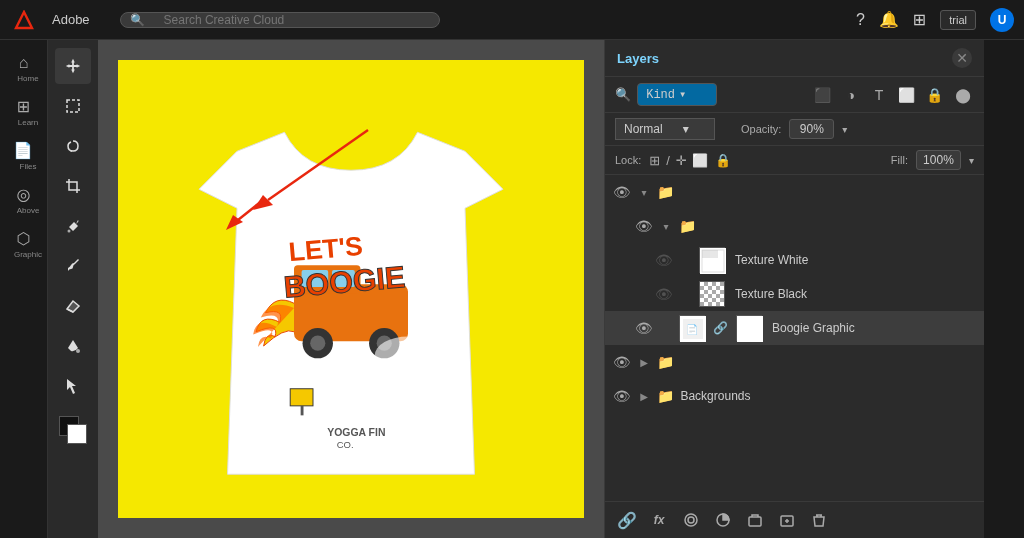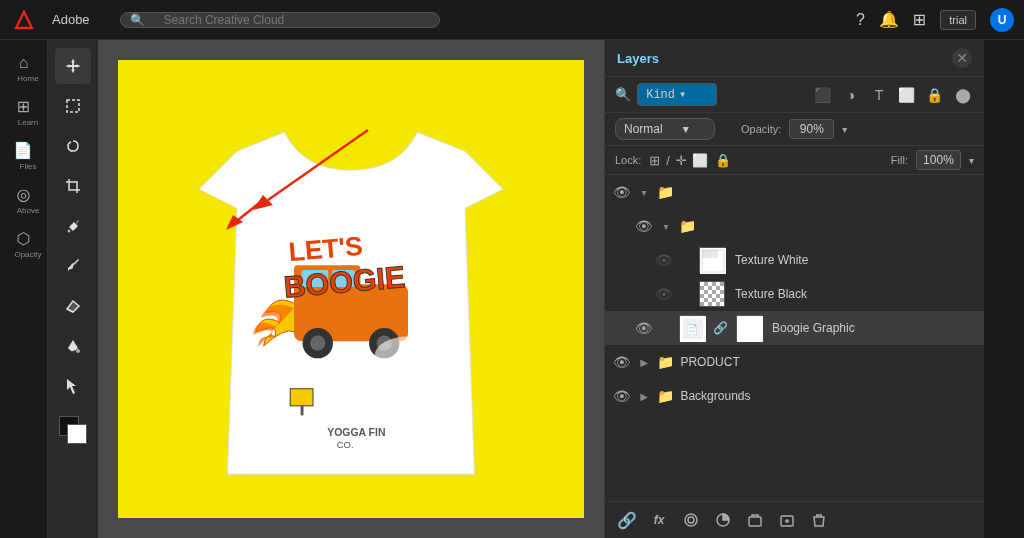--- a/index.html
+++ b/index.html
@@ -266,21 +266,21 @@
     .blend-bar {
       display: flex;
       align-items: center;
       padding: 5px 10px;
       gap: 8px;
       border-bottom: 1px solid #3a3a3a;
     }
     .blend-dropdown {
       background: #3a3a3a;
       border: 1px solid #555;
-      border-radius: 8px;
+      border-radius: 0;
       color: #ccc;
       font-size: 12px;
       padding: 3px 8px;
       display: flex;
       align-items: center;
       gap: 20px;
       cursor: pointer;
       min-width: 100px;
     }
     .opacity-label {
@@ -480,21 +480,21 @@
     <div class="sidebar-item">
       <span class="s-icon">📄</span>
       <span class="s-label">Files</span>
     </div>
     <div class="sidebar-item">
       <span class="s-icon">◎</span>
       <span class="s-label">Above</span>
     </div>
     <div class="sidebar-item">
       <span class="s-icon">⬡</span>
-      <span class="s-label">Opacity</span>
+      <span class="s-label">Graphic</span>
     </div>
   </div>
 
   <div class="tool-panel">
     <div class="tool-item active" title="Move Tool">
       <svg width="18" height="18" viewBox="0 0 20 20" fill="#ddd">
         <path d="M10 2 L12 6 L11 6 L11 9 L14 9 L14 8 L18 10 L14 12 L14 11 L11 11 L11 14 L12 14 L10 18 L8 14 L9 14 L9 11 L6 11 L6 12 L2 10 L6 8 L6 9 L9 9 L9 6 L8 6 Z"></path>
       </svg>
     </div>
     <div class="tool-item">
@@ -695,21 +695,20 @@
             <rect width="26" height="26" fill="white"></rect>
           </svg>
         </div>
         <span class="layer-name">Boogie Graphic</span>
       </div>
 
       <div class="layer-row">
         <div class="layer-vis">👁</div>
         <div class="layer-expand">▶</div>
         <span class="layer-folder-icon blue">📁</span>
-        <span class="layer-name">PRODUCT</span>
       </div>
 
       <div class="layer-row">
         <div class="layer-vis">👁</div>
         <div class="layer-expand">▶</div>
         <span class="layer-folder-icon blue">📁</span>
         <span class="layer-name">Backgrounds</span>
       </div>
 
     </div>

